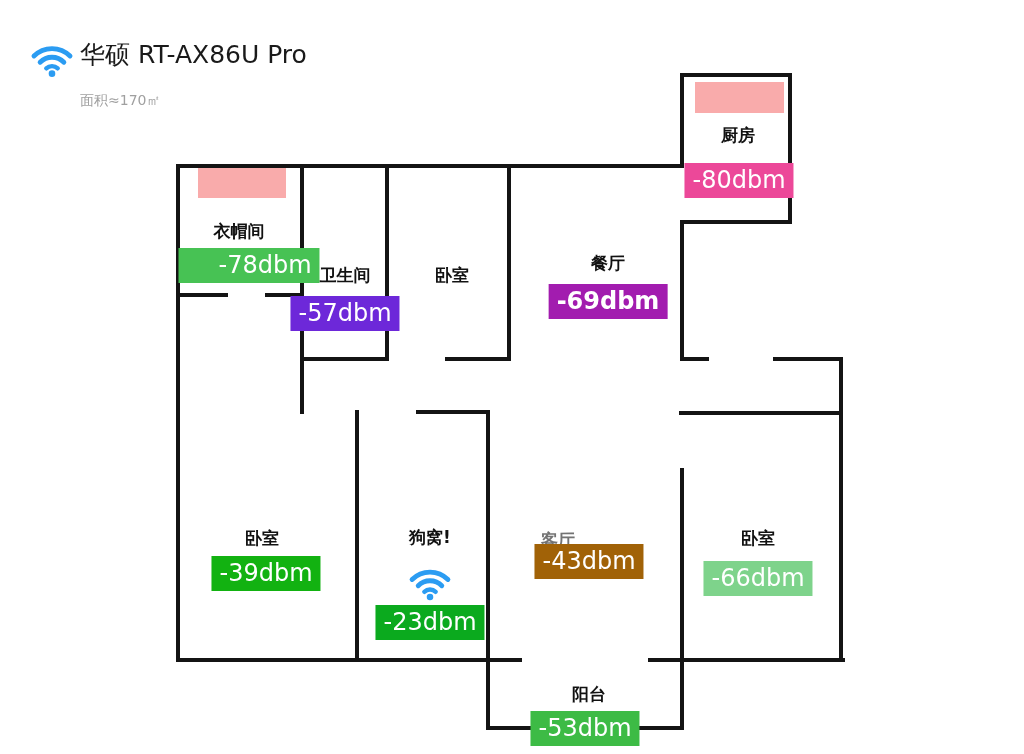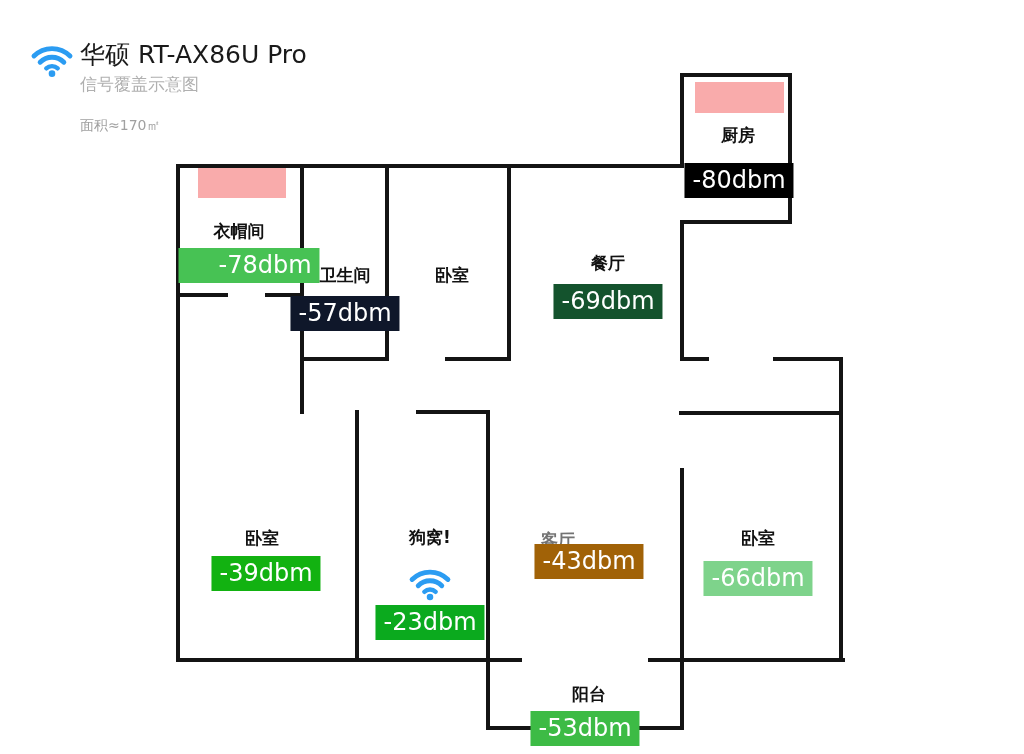--- a/index.html
+++ b/index.html
@@ -45,21 +45,20 @@
 </svg>
 
 <div class="header">
   <span class="wifi-icon" style="color: rgb(43, 156, 242);">
     <svg viewBox="0 0 100 80">
         <use href="#wifi-glyph"></use>
       </svg>
   </span>
   <div class="header-text">
     <div class="app-title" style="color: rgb(26, 26, 26);">华硕 RT-AX86U Pro</div>
-    <div class="app-subtitle" style="color: rgb(176, 176, 176);">信号覆盖示意图</div>
     <div class="app-area" style="color: rgb(160, 160, 160);">面积≈170㎡</div>
   </div>
 </div>
 
 <div class="floorplan">
   <span class="router-icon" style="color: rgb(43, 156, 242); left: 430px; top: 566px;">
     <svg viewBox="0 0 100 80">
         <use href="#wifi-glyph"></use>
       </svg>
   </span>
@@ -86,26 +85,26 @@
     <div class="wall" style="left: 680px; top: 73px; width: 4px; height: 95px; background: rgb(20, 20, 20);"></div>
     <div class="wall" style="left: 788px; top: 73px; width: 4px; height: 151px; background: rgb(20, 20, 20);"></div>
     <div class="wall" style="left: 680px; top: 220px; width: 4px; height: 141px; background: rgb(20, 20, 20);"></div>
     <div class="wall" style="left: 839px; top: 357px; width: 4px; height: 305px; background: rgb(20, 20, 20);"></div>
     <div class="wall" style="left: 680px; top: 468px; width: 4px; height: 262px; background: rgb(20, 20, 20);"></div>
     <div class="wall" style="left: 355px; top: 410px; width: 4px; height: 252px; background: rgb(20, 20, 20);"></div>
     <div class="wall" style="left: 486px; top: 410px; width: 4px; height: 320px; background: rgb(20, 20, 20);"></div>
     <div class="room-label" style="left: 239px; top: 220px; color: rgb(17, 17, 17);">衣帽间</div>
     <div class="signal-badge" style="left: 249px; top: 248px; background: rgb(71, 194, 84); color: rgb(255, 255, 255); padding-left: 40px;">-78dbm</div>
     <div class="room-label" style="left: 345px; top: 264px; color: rgb(17, 17, 17);">卫生间</div>
-    <div class="signal-badge" style="left: 345px; top: 296px; background: #0f172a; color: rgb(255, 255, 255);">-57dbm</div>
+    <div class="signal-badge" style="left: 345px; top: 296px; background: #6d28d9; color: rgb(255, 255, 255);">-57dbm</div>
     <div class="room-label" style="left: 452px; top: 264px; color: rgb(17, 17, 17);">卧室</div>
     <div class="room-label" style="left: 608px; top: 252px; color: rgb(17, 17, 17);">餐厅</div>
-    <div class="signal-badge" style="left: 608px; top: 284px; background: #14532d; color: rgb(255, 255, 255);">-69dbm</div>
+    <div class="signal-badge" style="left: 608px; top: 284px; background: #a21caf; color: rgb(255, 255, 255); font-weight: bold;">-69dbm</div>
     <div class="room-label" style="left: 738px; top: 124px; color: rgb(17, 17, 17);">厨房</div>
-    <div class="signal-badge" style="left: 739px; top: 163px; background: #000000; color: rgb(255, 255, 255);">-80dbm</div>
+    <div class="signal-badge" style="left: 739px; top: 163px; background: #ec4899; color: rgb(255, 255, 255);">-80dbm</div>
     <div class="room-label" style="left: 262px; top: 527px; color: rgb(17, 17, 17);">卧室</div>
     <div class="signal-badge" style="left: 266px; top: 556px; background: rgb(18, 178, 17); color: rgb(255, 255, 255);">-39dbm</div>
     <div class="room-label" style="left: 430px; top: 526px; color: rgb(17, 17, 17);">狗窝!</div>
     <div class="signal-badge" style="left: 430px; top: 605px; background: rgb(11, 170, 30); color: rgb(255, 255, 255);">-23dbm</div>
     <div class="room-label" style="left: 558px; top: 529px; color: #737373;">客厅</div>
     <div class="signal-badge" style="left: 589px; top: 544px; background: #a16207; color: rgb(255, 255, 255);">-43dbm</div>
     <div class="room-label" style="left: 758px; top: 527px; color: rgb(17, 17, 17);">卧室</div>
     <div class="signal-badge" style="left: 758px; top: 561px; background: rgb(126, 211, 139); color: rgb(255, 255, 255);">-66dbm</div>
     <div class="room-label" style="left: 589px; top: 683px; color: rgb(17, 17, 17);">阳台</div>
     <div class="signal-badge" style="left: 585px; top: 711px; background: rgb(61, 187, 69); color: rgb(255, 255, 255);">-53dbm</div>

